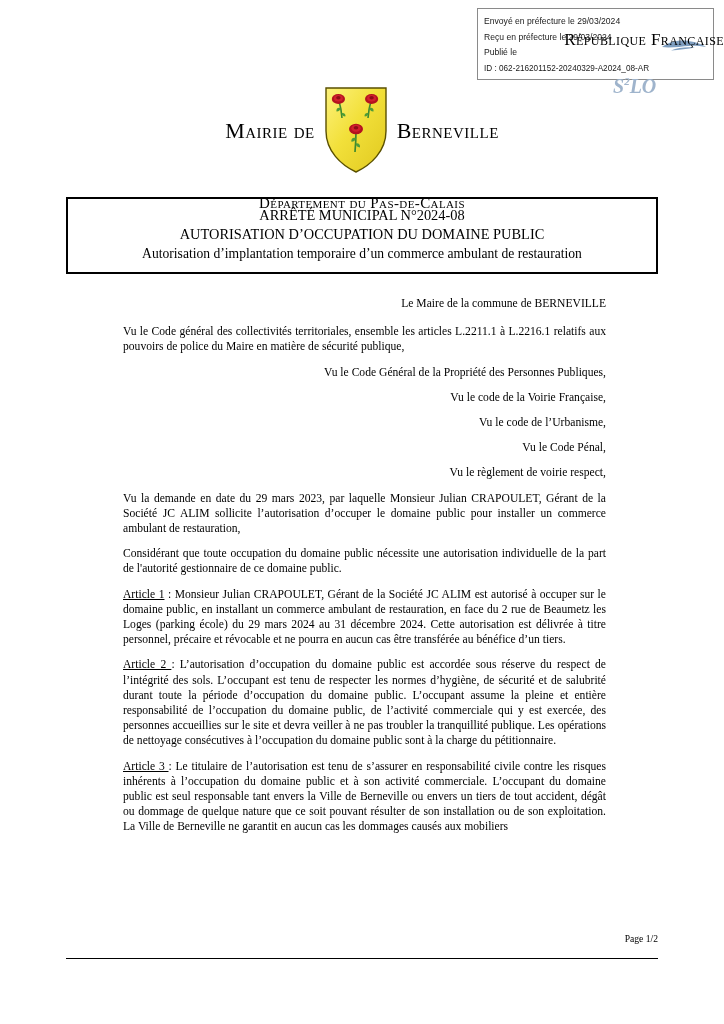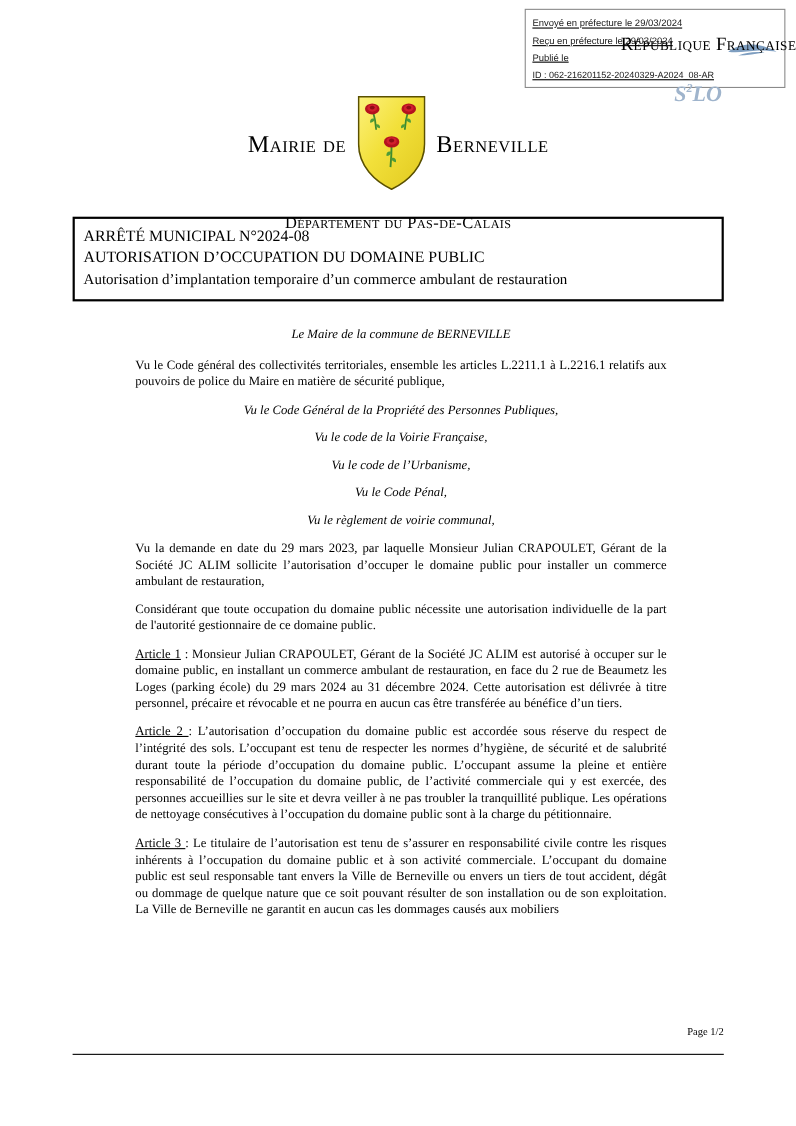--- a/index.html
+++ b/index.html
@@ -23,21 +23,20 @@
   .stamp {
     position: absolute;
     left: 477px;
     top: 8px;
     width: 237px;
     height: 72px;
     border: 1px solid #8a8a8a;
     box-sizing: border-box;
     padding: 5px 6px 0 6px;
     background: #fff;
-    text-decoration: underline;
   }
   .stamp-line {
     font-family: "Liberation Sans", "DejaVu Sans", sans-serif;
     font-size: 8.6px;
     line-height: 15.5px;
     color: #1a1a1a;
     white-space: nowrap;
   }
   .stamp-id {
     font-family: "Liberation Sans", "DejaVu Sans", sans-serif;
@@ -123,40 +122,41 @@
 
   
   .title-box {
     position: absolute;
     left: 66px;
     top: 197px;
     width: 592px;
     border: 2px solid #000;
     box-sizing: border-box;
     padding: 7px 8px 9px 8px;
+    text-align: center;
   }
   .title-l1 { font-size: 14.4px; line-height: 19px; }
   .title-l2 { font-size: 14.4px; line-height: 19px; }
   .title-l3 { font-size: 13.6px; line-height: 19px; }
 
   
   .body {
     position: absolute;
     left: 123px;
     top: 296px;
     width: 483px;
     font-size: 11.6px;
     line-height: 15.2px;
   }
   .body p {
     margin: 0 0 10px 0;
     text-align: justify;
     text-justify: inter-word;
   }
-  .body p.nojust { text-align: center; font-style: italic; }
+  .body p.nojust { text-align: right; }
   .arrete-head {
     text-align: center !important;
     font-weight: bold;
     font-size: 12.2px;
     margin: 16px 0 16px 0 !important;
   }
   .art-label {
     text-decoration: underline;
   }
   .gap-small { margin-bottom: 13px !important; }
@@ -273,21 +273,21 @@
 
   <div class="body">
 
     <p class="nojust gap-small">Le Maire de la commune de BERNEVILLE</p>
 
     <p>Vu le Code général des collectivités territoriales, ensemble les articles L.2211.1 à L.2216.1 relatifs aux pouvoirs de police du Maire en matière de sécurité publique,</p>
     <p class="nojust">Vu le Code Général de la Propriété des Personnes Publiques,</p>
     <p class="nojust">Vu le code de la Voirie Française,</p>
     <p class="nojust">Vu le code de l’Urbanisme,</p>
     <p class="nojust">Vu le Code Pénal,</p>
-    <p class="nojust">Vu le règlement de voirie communal,</p>
+    <p class="nojust">Vu le règlement de voirie respect,</p>
     <p>Vu la demande en date du 29 mars 2023, par laquelle Monsieur Julian CRAPOULET,  Gérant de la Société JC ALIM sollicite l’autorisation d’occuper le domaine public pour installer un commerce ambulant de restauration,</p>
 
     <p>Considérant que toute occupation du domaine public nécessite une autorisation individuelle de la part de l'autorité gestionnaire de ce domaine public.</p>
 
 
     <p><span class="art-label">Article 1</span><span> : </span><span>Monsieur Julian CRAPOULET,  Gérant de la Société JC ALIM est autorisé à occuper sur le domaine public, en installant un commerce ambulant de restauration, en face du 2 rue de Beaumetz les Loges (parking école) du 29 mars 2024 au 31 décembre 2024. Cette autorisation est délivrée à titre personnel, précaire et révocable et ne pourra en aucun cas être transférée au bénéfice d’un tiers.</span></p>
 
     <p><span class="art-label">Article 2 </span><span>:  </span><span>L’autorisation d’occupation du domaine public est accordée sous réserve du respect de l’intégrité des sols. L’occupant est tenu de respecter les normes d’hygiène, de sécurité et de salubrité durant toute la période d’occupation du domaine public. L’occupant assume la pleine et entière responsabilité de l’occupation du domaine public, de l’activité commerciale qui y est exercée, des personnes accueillies sur le site et devra veiller à ne pas troubler la tranquillité publique. Les opérations de nettoyage consécutives à l’occupation du domaine public sont à la charge du pétitionnaire.</span></p>
 
     <p><span class="art-label">Article 3 </span><span>: </span><span>Le titulaire de l’autorisation est tenu de s’assurer en responsabilité civile contre les risques inhérents à l’occupation du domaine public et à son activité commerciale. L’occupant du domaine public est seul responsable tant envers la Ville de Berneville ou envers un tiers de tout accident, dégât ou dommage de quelque nature que ce soit pouvant résulter de son installation ou de son exploitation. La Ville de Berneville ne garantit en aucun cas les dommages causés aux mobiliers</span></p>

